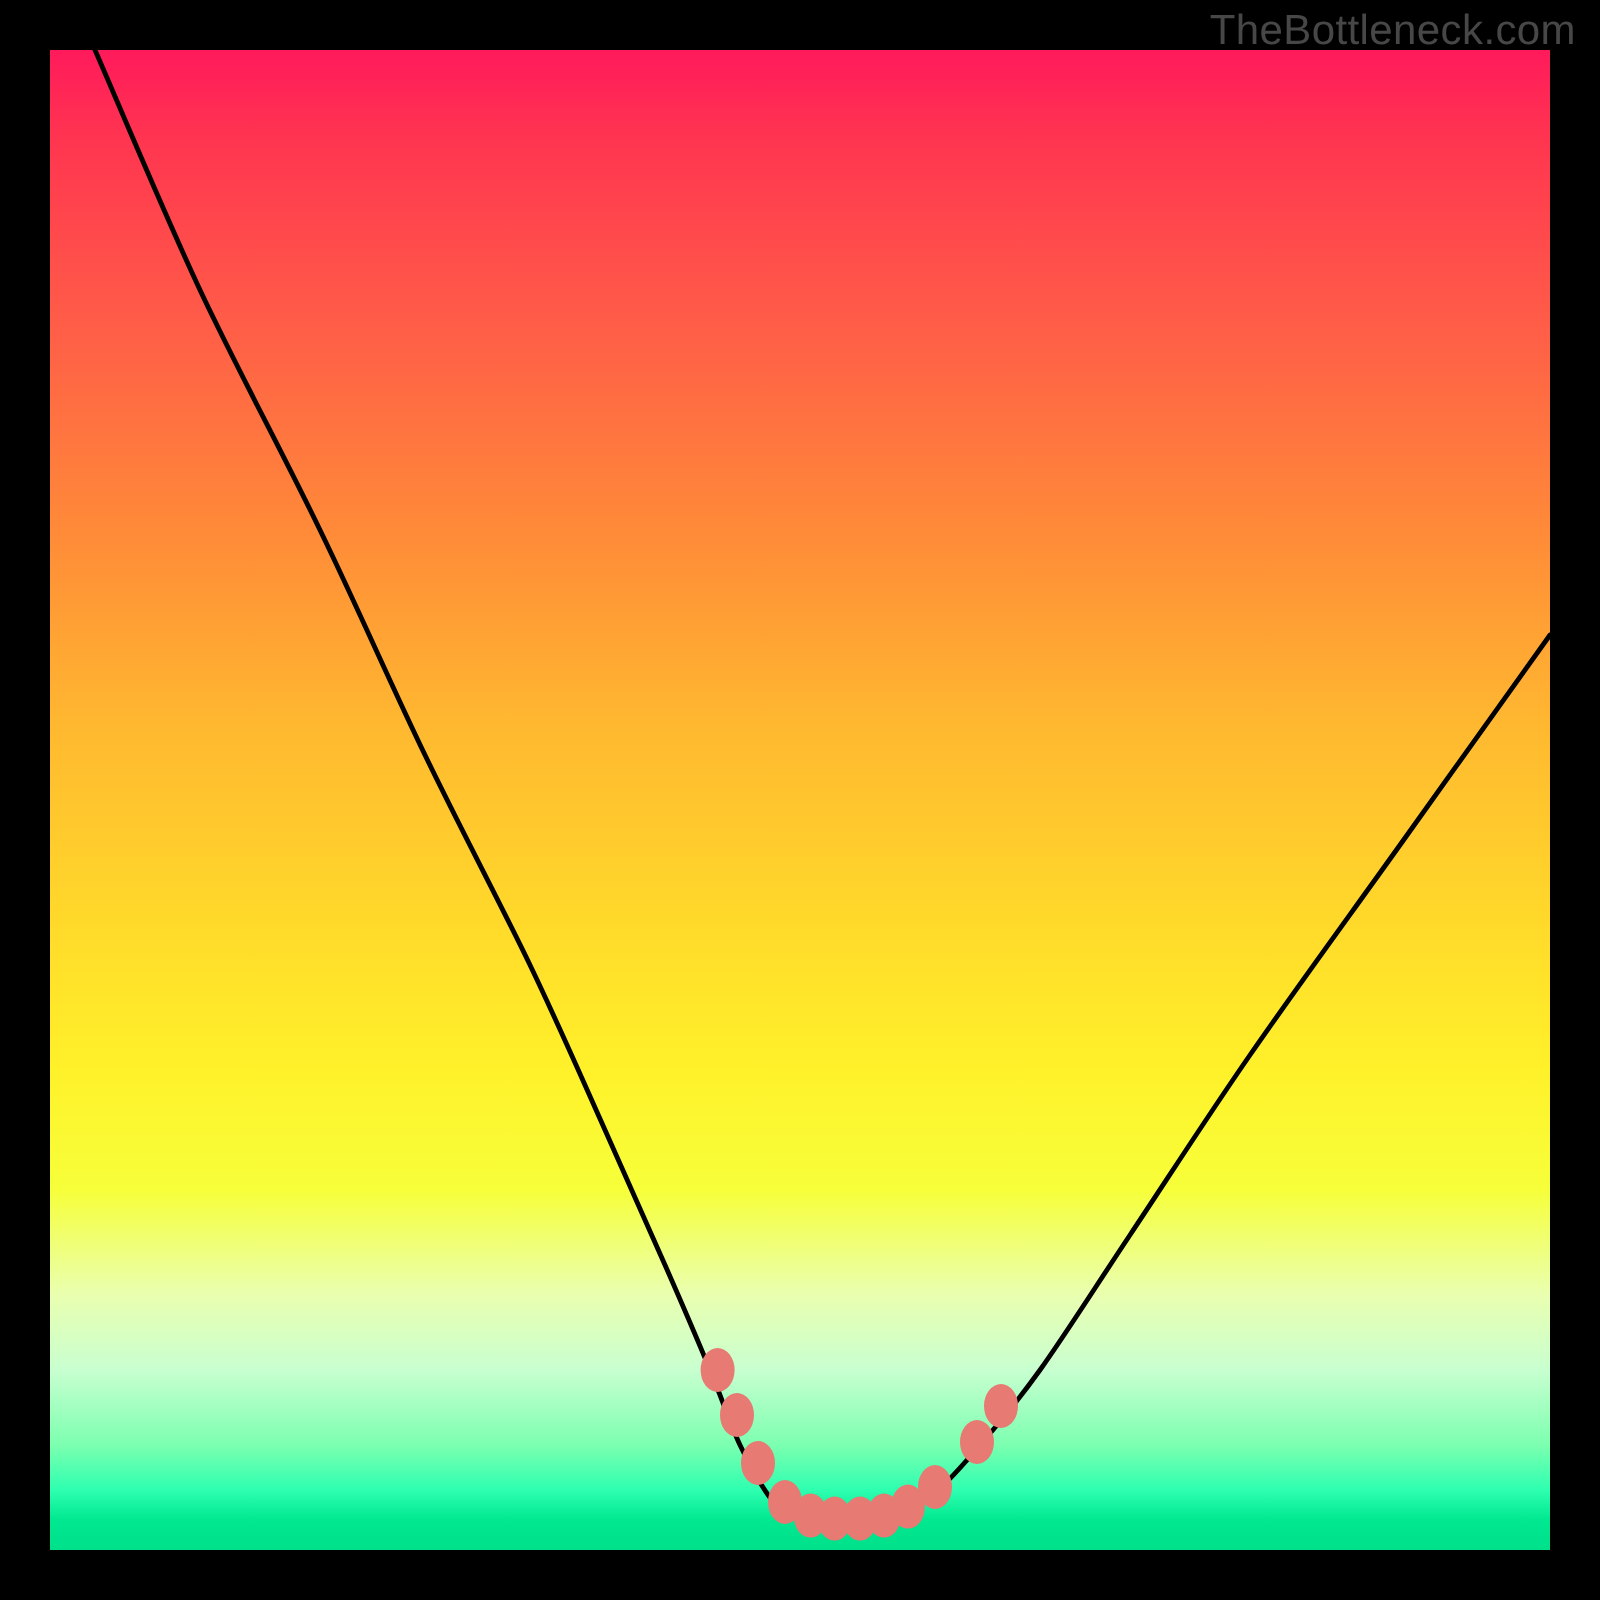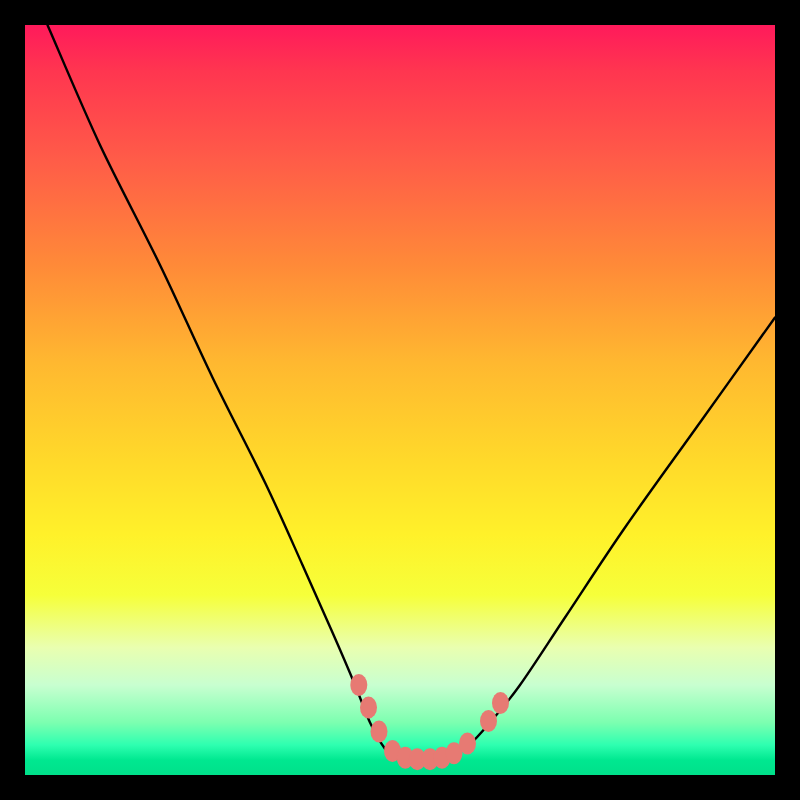--- a/index.html
+++ b/index.html
@@ -77,13 +77,14 @@
         <ellipse cx="392.3" cy="734.3" rx="8.5" ry="11" fill="#e77a73"></ellipse>
         <ellipse cx="405.0" cy="734.3" rx="8.5" ry="11" fill="#e77a73"></ellipse>
         <ellipse cx="417.0" cy="732.8" rx="8.5" ry="11" fill="#e77a73"></ellipse>
         <ellipse cx="429.0" cy="728.3" rx="8.5" ry="11" fill="#e77a73"></ellipse>
         <ellipse cx="442.5" cy="718.5" rx="8.5" ry="11" fill="#e77a73"></ellipse>
         <ellipse cx="463.5" cy="696.0" rx="8.5" ry="11" fill="#e77a73"></ellipse>
         <ellipse cx="475.5" cy="678.0" rx="8.5" ry="11" fill="#e77a73"></ellipse>
       </g>
   </svg>
 
+  <div class="watermark">TheBottleneck.com</div>
 </div>
 
 </body></html>

